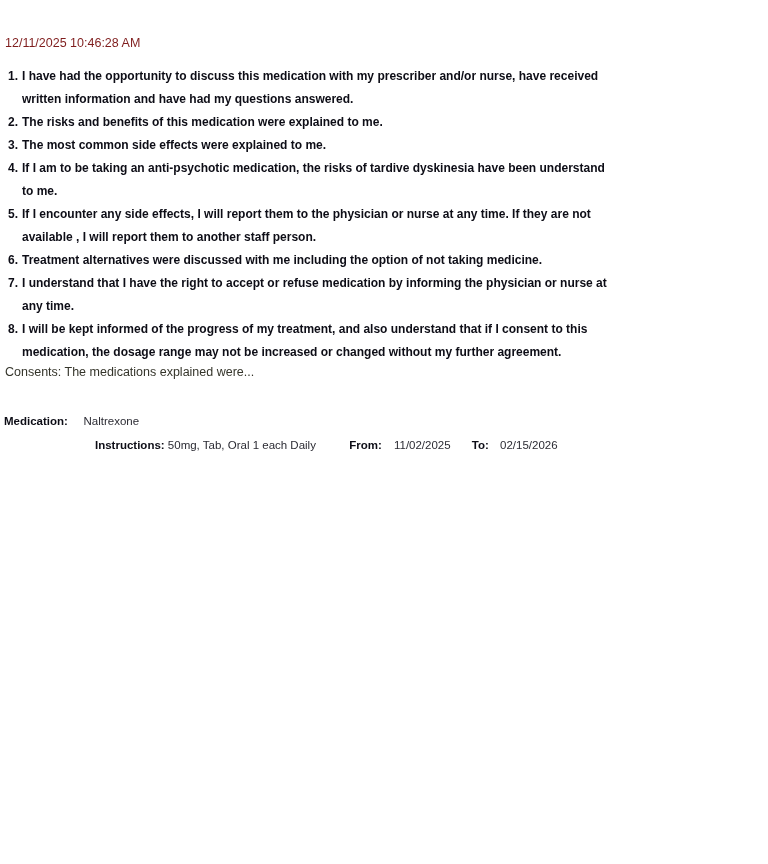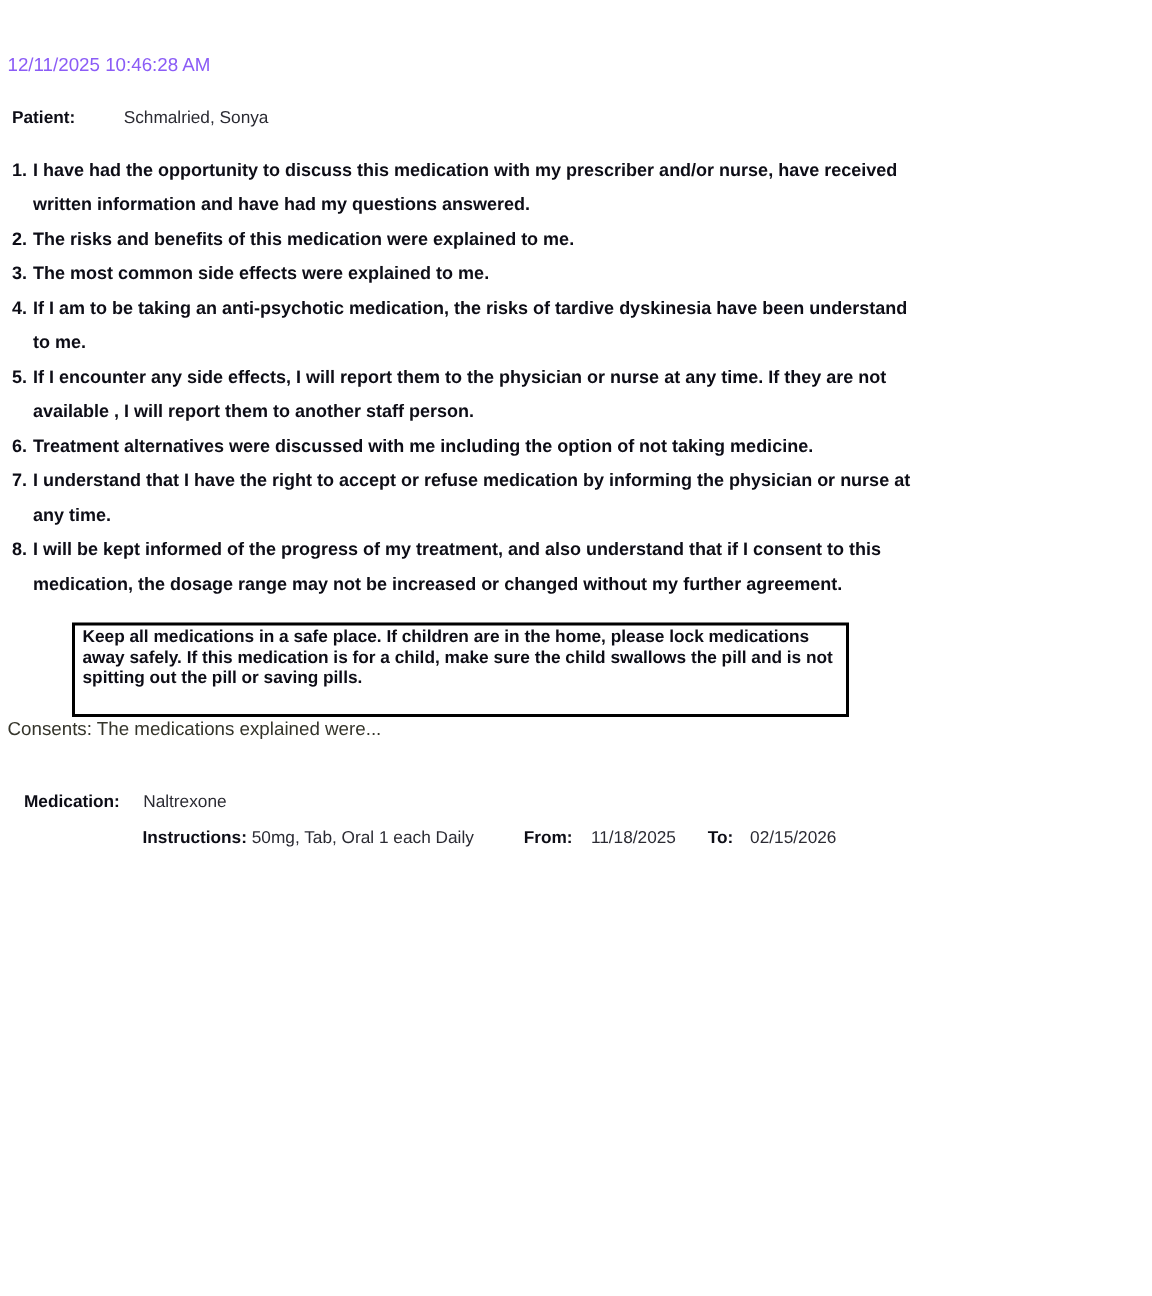--- a/index.html
+++ b/index.html
@@ -37,21 +37,21 @@
     font-size: 14px;
     font-weight: bold;
     line-height: 15px;
     margin-top: 9px;
     color: #0d0d16;
   }
   .timestamp {
     margin-top: 9px;
     padding-left: 5px;
     font-size: 12.5px;
-    color: #8b5cf6;
+    color: #7f1d1d;
     text-align: left;
   }
   .patient-row {
     margin-top: 19px;
     padding-left: 8px;
   }
   .patient-label {
     display: inline-block;
     width: 70px;
     font-size: 11.5px;
@@ -96,21 +96,21 @@
     color: #0d0d16;
   }
   .consents-line {
     margin-top: 1px;
     padding-left: 5px;
     font-size: 12.5px;
     color: #35352b;
   }
   .medication-row {
     margin-top: 32px;
-    padding-left: 16px;
+    padding-left: 4px;
   }
   .med-label {
     display: inline-block;
     width: 75px;
     font-size: 11.5px;
     font-weight: bold;
     color: #0d0d16;
   }
   .med-name {
     font-size: 11.5px;
@@ -153,24 +153,20 @@
 <body>
 
 <div class="page">
   <div class="content">
 
     <div class="doc-header">
     </div>
 
     <div class="timestamp">12/11/2025 10:46:28 AM</div>
 
-    <div class="patient-row">
-      <span class="patient-label">Patient:</span>
-      <span class="patient-name">Schmalried, Sonya</span>
-    </div>
 
     <div class="consent-list">
       <div class="consent-item">
         <span class="consent-num">1.</span>
         <span class="consent-text">I have had the opportunity to discuss this medication with my prescriber and/or nurse, have received written information and have had my questions answered.</span>
       </div>
       <div class="consent-item">
         <span class="consent-num">2.</span>
         <span class="consent-text">The risks and benefits of this medication were explained to me.</span>
       </div>
@@ -193,34 +189,31 @@
       <div class="consent-item">
         <span class="consent-num">7.</span>
         <span class="consent-text">I understand that I have the right to accept or refuse medication by informing the physician or nurse at any time.</span>
       </div>
       <div class="consent-item">
         <span class="consent-num">8.</span>
         <span class="consent-text">I will be kept informed of the progress of my treatment, and also understand that if I consent to this medication, the dosage range may not be increased or changed without my further agreement.</span>
       </div>
     </div>
 
-    <div class="safety-box">
-      <div class="safety-text">Keep all medications in a safe place. If children are in the home, please lock medications away safely. If this medication is for a child, make sure the child swallows the pill and is not spitting out the pill or saving pills.</div>
-    </div>
 
     <div class="consents-line">Consents: The medications explained were...</div>
 
     <div class="medication-row">
       <span class="med-label">Medication:</span>
       <span class="med-name">Naltrexone</span>
     </div>
 
     <div class="instructions-row">
       <span class="instr-label">Instructions:</span>
       <span class="instr-value">50mg, Tab, Oral 1 each Daily</span>
       <span class="from-label">From:</span>
-      <span class="from-date">11/18/2025</span>
+      <span class="from-date">11/02/2025</span>
       <span class="to-label">To:</span>
       <span class="to-date">02/15/2026</span>
     </div>
 
   </div>
 </div>
 
 </body></html>

